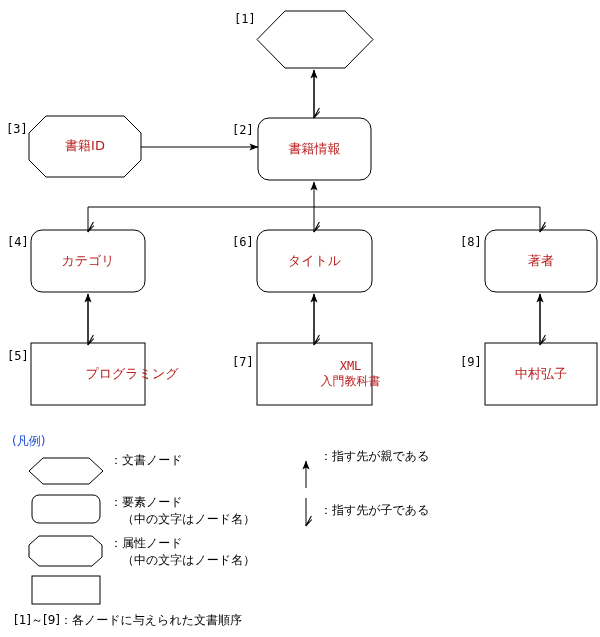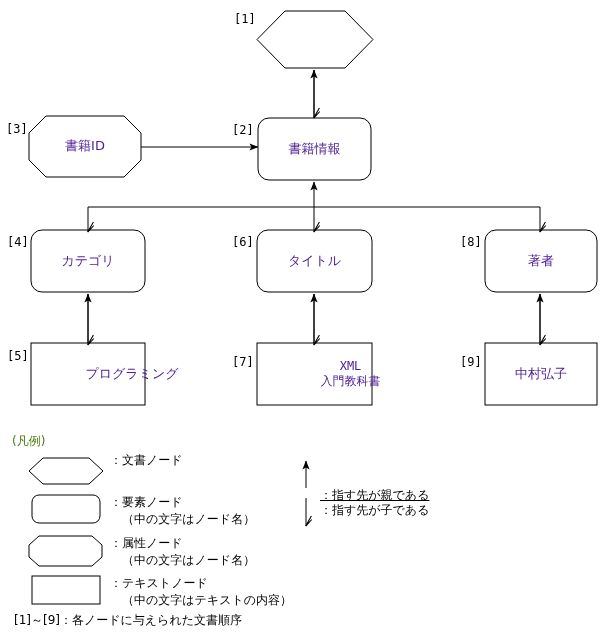--- a/index.html
+++ b/index.html
@@ -34,34 +34,34 @@
     letter-spacing: 0px;
   }
   .node-text {
     position: absolute;
     display: flex;
     align-items: center;
     justify-content: center;
     text-align: center;
     font-family: "DejaVu Sans", sans-serif;
     font-size: 13px;
-    color: #4c1d95;
+    color: #b91c1c;
     line-height: 1.25;
     white-space: pre-line;
     pointer-events: none;
   }
   .node-text.mono {
     font-family: "DejaVu Sans Mono", "Liberation Mono", monospace;
     font-size: 12px;
   }
   .legend-title {
     position: absolute;
     font-family: "DejaVu Sans", sans-serif;
     font-size: 12px;
-    color: #4d7c0f;
+    color: #1d4ed8;
     white-space: nowrap;
   }
   .legend-text {
     position: absolute;
     font-family: "DejaVu Sans", sans-serif;
     font-size: 12px;
     color: #000000;
     white-space: pre-line;
     line-height: 1.45;
   }
@@ -163,21 +163,19 @@
   <div class="node-text" style="left:485px; top:230px; width:112px; height:62px;border-radius:9px;">著者</div>
   <div class="node-text" style="left:485px; top:343px; width:112px; height:62px;">中村弘子</div>
 
   <div class="legend-title" style="left:12px; top:433px;">(凡例)</div>
 
   <div class="legend-text" style="left:110px; top:452px;">：文書ノード</div>
   <div class="legend-text" style="left:110px; top:494px;">：要素ノード
 　（中の文字はノード名）</div>
   <div class="legend-text" style="left:110px; top:535px;">：属性ノード
 　（中の文字はノード名）</div>
-  <div class="legend-text" style="left:110px; top:575px;">：テキストノード
-　（中の文字はテキストの内容）</div>
 
-  <div class="legend-text" style="left:320px; top:487px;text-decoration:underline;">：指す先が親である</div>
+  <div class="legend-text" style="left:320px; top:448px;">：指す先が親である</div>
   <div class="legend-text" style="left:320px; top:502px;">：指す先が子である</div>
 
   <div class="legend-footer" style="left:14px; top:612px;">[1]～[9]：各ノードに与えられた文書順序</div>
 
 </div>
 
 </body></html>

